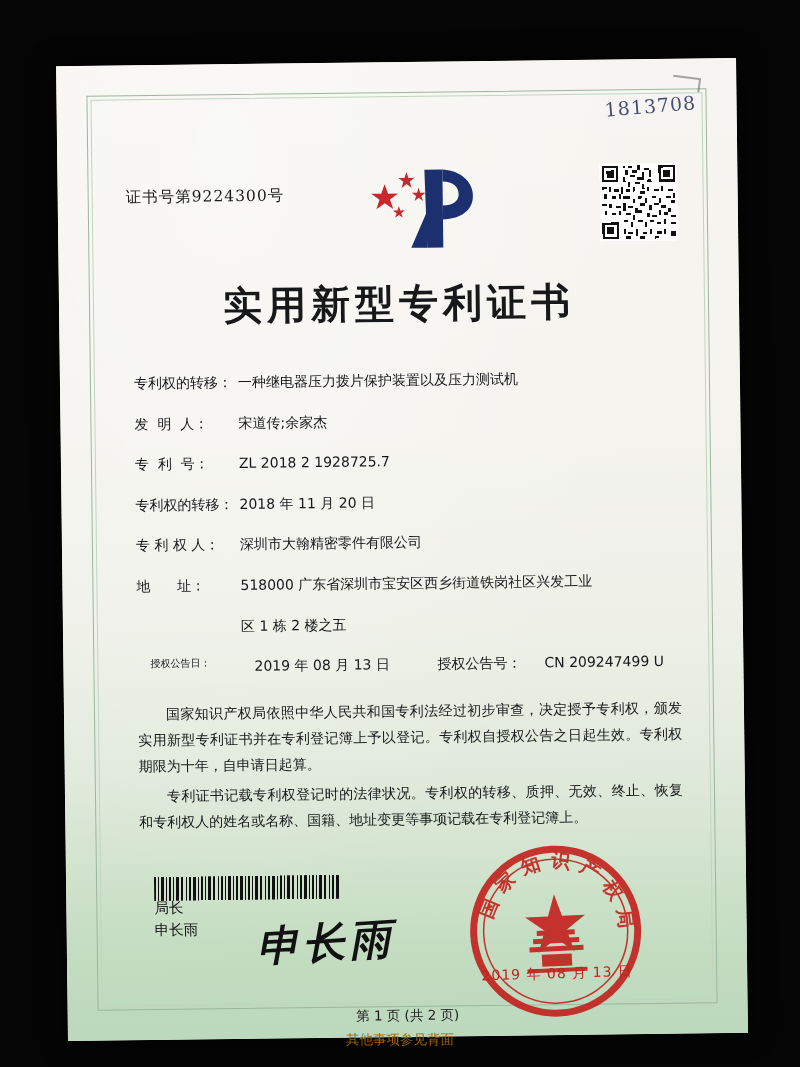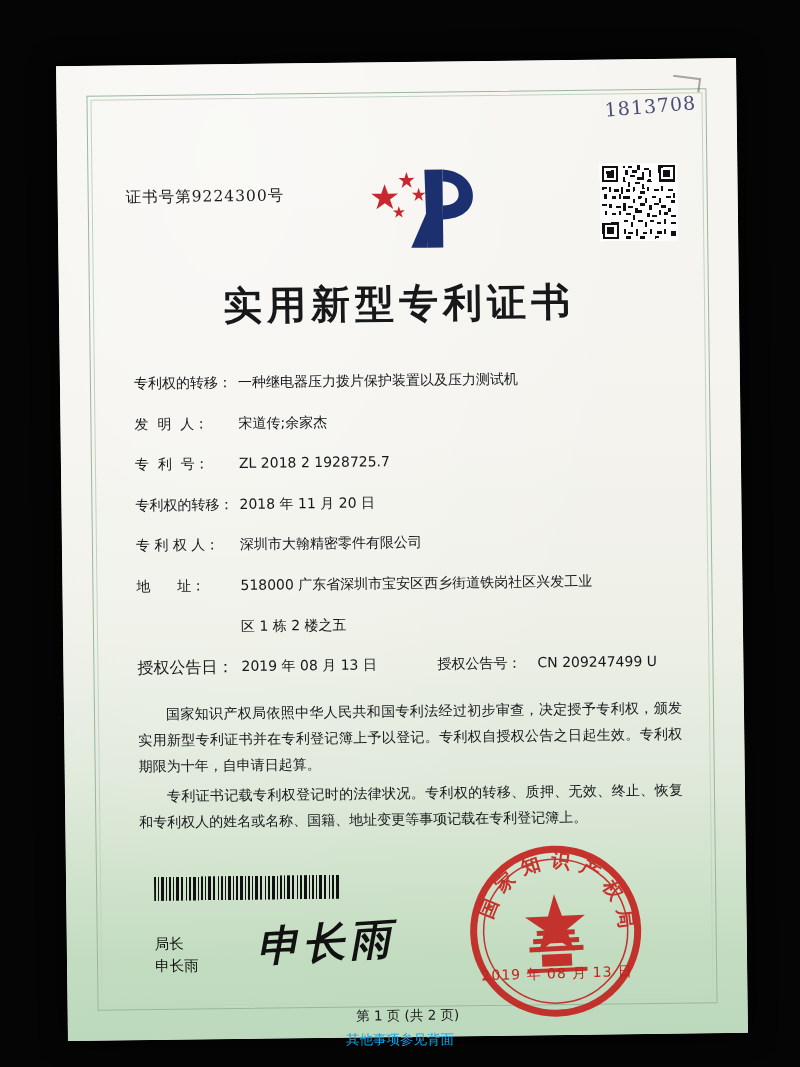--- a/index.html
+++ b/index.html
@@ -181,30 +181,31 @@
     margin-bottom: 14px;
   }
   .grant-row .half {
     display: flex;
     align-items: flex-start;
   }
   .grant-row .half.first { width: 300px; flex: 0 0 300px;}
   .grant-row .lab {
     width: 104px;
     flex: 0 0 104px;
-    font-family: Liberation Mono, monospace;
-    font-size: 16px;
+    font-family: Liberation Serif, serif;
+    font-size: 10px;
     white-space: pre;
+    margin-left: 13px;
   }
   .grant-row .lab2 {
     flex: 0 0 auto;
     font-family: "DejaVu Sans", sans-serif;
     font-size: 14px;
     white-space: pre;
-    margin-right: 16px;
+    margin-right: 23px;
   }
   .grant-row .val {
     font-family: "DejaVu Sans", sans-serif;
     font-size: 14px;
   }
   .addr-line2 {
     margin-left: 104px;
     font-family: "DejaVu Sans", sans-serif;
     font-size: 14px;
   }
@@ -232,21 +233,21 @@
     left: 88px;
     top: 812px;
     width: 185px;
     height: 24px;
   }
 
   
   .sig-label {
     position: absolute;
     left: 88px;
-    top: 868px;
+    top: 832px;
     font-family: "DejaVu Sans", sans-serif;
     font-size: 14.5px;
     line-height: 1.55;
     color: #131313;
   }
   .sig-script {
     position: absolute;
     left: 190px;
     top: 852px;
     font-family: "DejaVu Serif", serif;
@@ -289,21 +290,21 @@
     font-size: 13.5px;
     color: #1b1b1b;
   }
   .backnote {
     position: absolute;
     left: 0; right: 0;
     bottom: 18px;
     text-align: center;
     font-family: "DejaVu Sans", sans-serif;
     font-size: 13.5px;
-    color: #0ea5e9;
+    color: #a16207;
   }
 </style>
 </head>
 <body>
 
 <div id="photo">
 
   <div id="sheet">
     <div class="sheet-inner">
 

